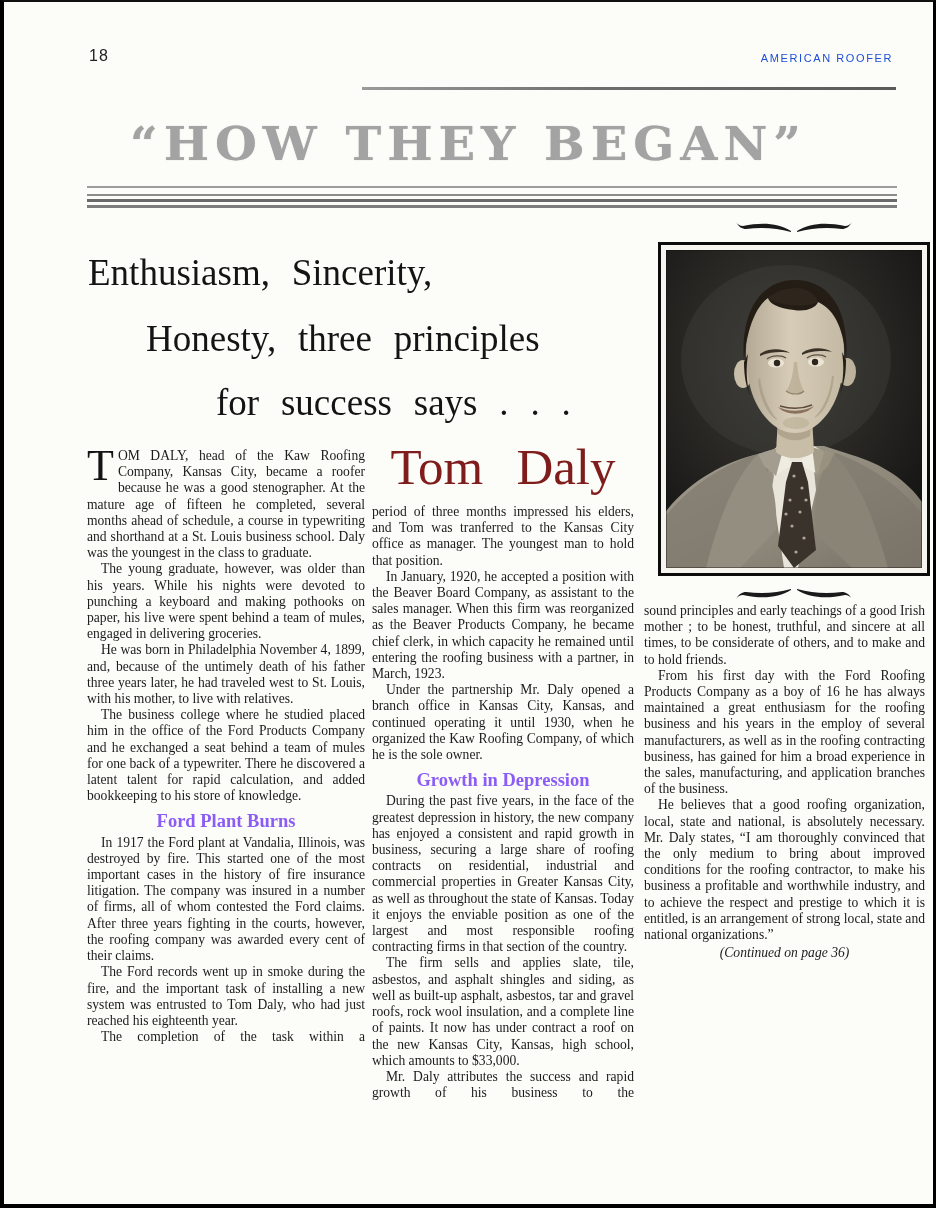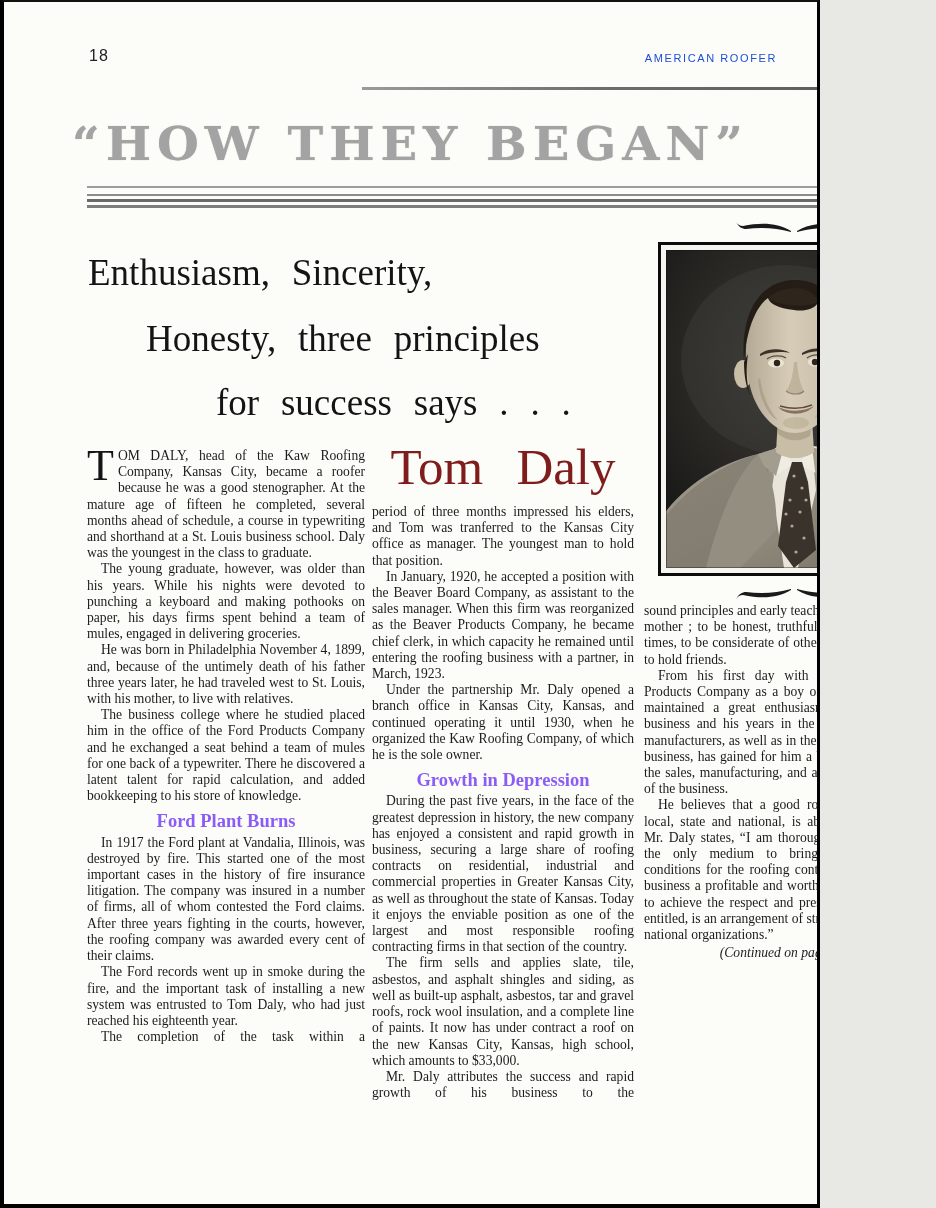--- a/index.html
+++ b/index.html
@@ -1,18 +1,18 @@
 <!DOCTYPE html>
 <html><head>
 <meta charset="utf-8">
 <style>
   html,body{margin:0;padding:0;background:#e8e8e4;}
   .page{
     position:relative;
-    width:820px;height:1208px;
+    width:936px;height:1208px;
     box-sizing:border-box;
     background:#fcfcf9;
     border-left:4px solid #000;
     border-top:2px solid #111;
     border-right:3px solid #000;
     border-bottom:4px solid #000;
     overflow:hidden;
     font-family:"Liberation Serif","DejaVu Serif",serif;
     color:#1b1b1b;
   }
@@ -179,21 +179,21 @@
       </svg>
     </div>
     <svg class="flourish flourish-bottom" width="120" height="20" viewBox="0 0 120 20">
       <path d="M57,13 C44,5 28,4 9,8 C6,8 3,6 2,4 C5,9 8,11 12,11 C28,9 42,10 57,14 Z" fill="#1a1a1a"></path>
       <path d="M63,13 C76,5 92,4 111,8 C114,8 117,6 118,4 C115,9 112,11 108,11 C92,9 78,10 63,14 Z" fill="#1a1a1a"></path>
     </svg>
   </div>
 
   <div class="col col-left">
       <p class="para noindent"><span class="dropcap">T</span>OM DALY, head of the Kaw Roofing Company, Kansas City, became a roofer because he was a good stenographer.  At the mature age of fifteen he completed, several months ahead of schedule, a course in typewriting and shorthand at a St. Louis business school. Daly was the youngest in the class to graduate.</p>
-      <p class="para indent">The young graduate, however, was older than his years.  While his nights were devoted to punching a keyboard and making pothooks on paper, his days firms spent behind a team of mules, engaged in delivering groceries.</p>
+      <p class="para indent">The young graduate, however, was older than his years.  While his nights were devoted to punching a keyboard and making pothooks on paper, his live were spent behind a team of mules, engaged in delivering groceries.</p>
       <p class="para indent">He was born in Philadelphia November 4, 1899, and, because of the untimely death of his father three years later, he had traveled west to St. Louis, with his mother, to live with relatives.</p>
       <p class="para indent">The business college where he studied placed him in the office of the Ford Products Company and he exchanged a seat behind a team of mules for one back of a typewriter.  There he discovered a latent talent for rapid calculation, and added bookkeeping to his store of knowledge.</p>
       <h3 class="subhead">Ford Plant Burns</h3>
       <p class="para indent">In 1917 the Ford plant at Vandalia, Illinois, was destroyed by fire.  This started one of the most important cases in the history of fire insurance litigation.  The company was insured in a number of firms, all of whom contested the Ford claims.  After three years fighting in the courts, however, the roofing company was awarded every cent of their claims.</p>
       <p class="para indent">The Ford records went up in smoke during the fire, and the important task of installing a new system was entrusted to Tom Daly, who had just reached his eighteenth year.</p>
       <p class="para indent justify-last">The completion of the task within a</p>
     </div>
   <div class="col col-middle">
       <p class="para noindent">period of three months impressed his elders, and Tom was tranferred to the Kansas City office as manager.  The youngest man to hold that position.</p>
       <p class="para indent">In January, 1920, he accepted a position with the Beaver Board Company, as assistant to the sales manager. When this firm was reorganized as the Beaver Products Company, he became chief clerk, in which capacity he remained until entering the roofing business with a partner, in March, 1923.</p>

